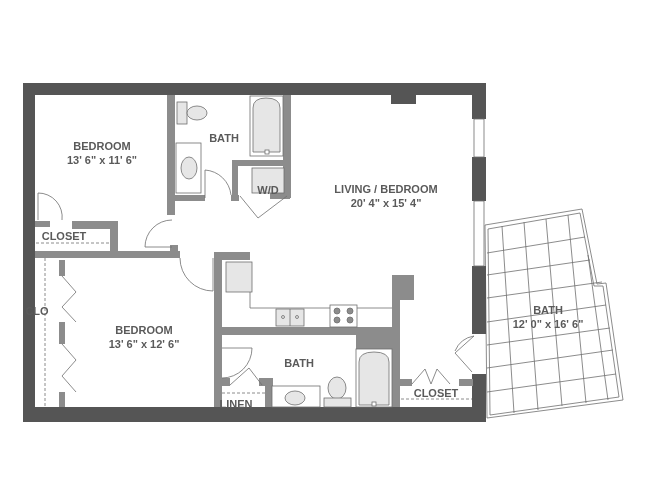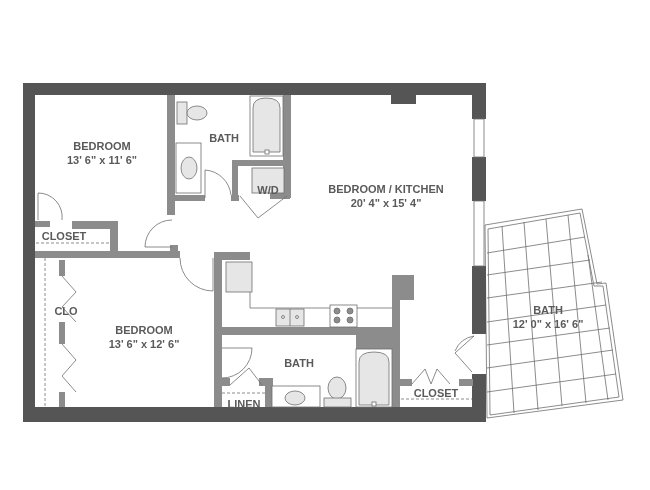--- a/index.html
+++ b/index.html
@@ -162,37 +162,37 @@
   <span>BEDROOM</span>
   <span class="dim">13' 6" x 11' 6"</span>
 </div>
 <div class="lbl" style="left:224px; top:131px;">
   <span>BATH</span>
 </div>
 <div class="lbl" style="left:268px; top:174px;margin-top:9px;">
   <span>W/D</span>
 </div>
 <div class="lbl" style="left:386px; top:182px;">
-  <span>BEDROOM / KITCHEN</span>
+  <span>LIVING / BEDROOM</span>
   <span class="dim">20' 4" x 15' 4"</span>
 </div>
 <div class="lbl" style="left:64px; top:229px;">
   <span>CLOSET</span>
 </div>
-<div class="lbl" style="left:66px; top:304px;">
+<div class="lbl" style="left:37px; top:304px;">
   <span>CLO</span>
 </div>
 <div class="lbl" style="left:144px; top:323px;">
   <span>BEDROOM</span>
   <span class="dim">13' 6" x 12' 6"</span>
 </div>
 <div class="lbl" style="left:299px; top:356px;">
   <span>BATH</span>
 </div>
-<div class="lbl" style="left:244px; top:397px;text-align:right;">
+<div class="lbl" style="left:236px; top:397px;text-align:right;">
   <span>LINEN</span>
 </div>
 <div class="lbl" style="left:436px; top:386px;">
   <span>CLOSET</span>
 </div>
 <div class="lbl" style="left:548px; top:303px;">
   <span>BATH</span>
   <span class="dim">12' 0" x 16' 6"</span>
 </div>
 

